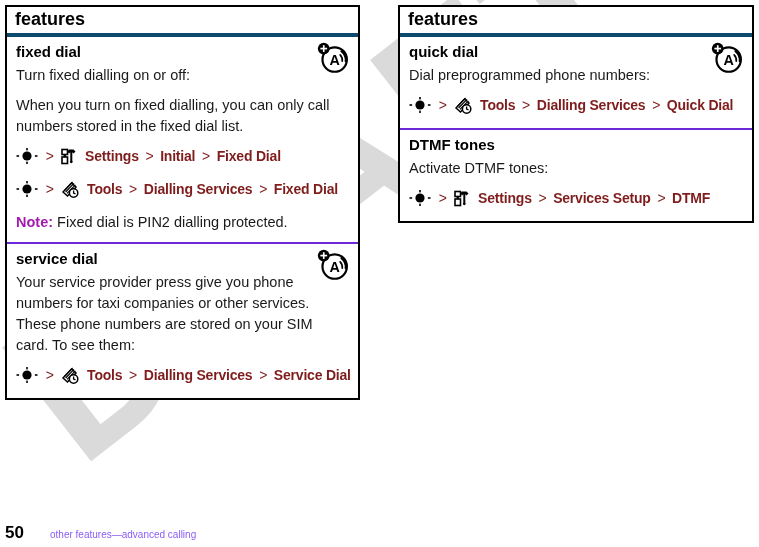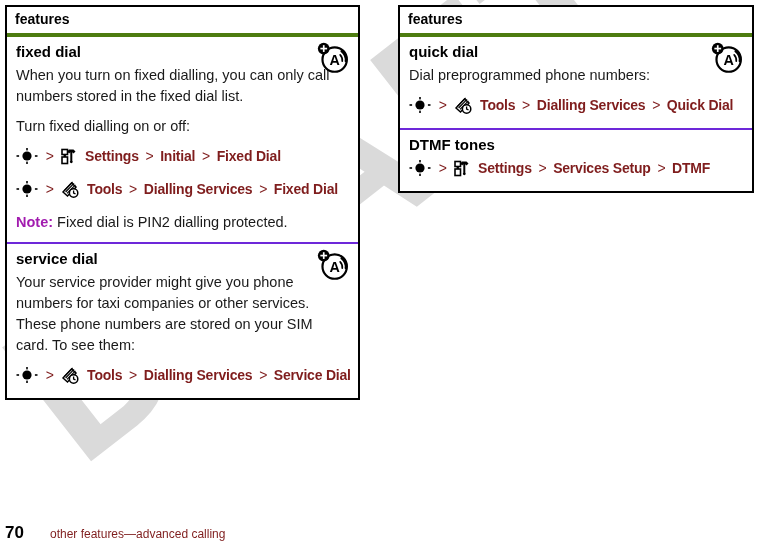--- a/index.html
+++ b/index.html
@@ -55,23 +55,23 @@
   
   .features-table {
     border: 2px solid #000;
     background: #ffffff;
     box-sizing: border-box;
   }
 
   .table-header {
     padding: 3px 8px 5px 8px;
     font-weight: bold;
-    font-size: 14px;
+    font-size: 18px;
     line-height: 18px;
-    border-bottom: 4px solid #4d7c0f;
+    border-bottom: 4px solid #0c4a6e;
     background: #ffffff;
   }
 
   .section {
     padding: 5px 9px 9px 9px;
     position: relative;
     background: #ffffff;
   }
   .section + .section {
     border-top: 2px solid #6d28d9;
@@ -150,23 +150,23 @@
     align-items: baseline;
     z-index: 3;
   }
   #footer .page-num {
     font-size: 17px;
     font-weight: bold;
     line-height: 20px;
     width: 45px;
   }
   #footer .footer-title {
-    font-size: 12px;
+    font-size: 10px;
     line-height: 20px;
-    color: #7f1d1d;
+    color: #8b5cf6;
   }
 </style>
 </head>
 <body>
 
 <svg id="watermark" viewBox="0 0 759 547" xmlns="http://www.w3.org/2000/svg">
   <text class="draft-text" x="80" y="470" transform="rotate(-38 80 470)">DRAFT</text>
 </svg>
 
 <div id="page">
@@ -182,23 +182,23 @@
           <text x="22" y="29" font-family="Liberation Sans, sans-serif" font-size="17" font-weight="bold" text-anchor="middle" fill="#000">A</text>
           <circle cx="9" cy="9" r="7" fill="#000"></circle>
           <rect x="8" y="5" width="2" height="8" fill="#fff"></rect>
           <rect x="5" y="8" width="8" height="2" fill="#fff"></rect>
           <path d="M30 12 q6 5 5 12" fill="none" stroke="#000" stroke-width="2.4" stroke-linecap="round"></path>
           <path d="M28.5 16.5 q3 3 2.5 7.5" fill="none" stroke="#000" stroke-width="2" stroke-linecap="round"></path>
         </svg>
 
         <div class="section-title">fixed dial</div>
 
+        <p class="body-text">Turn fixed dialling on or off:</p>
+
         <p class="body-text">When you turn on fixed dialling, you can only call numbers stored in the fixed dial list.</p>
-
-        <p class="body-text">Turn fixed dialling on or off:</p>
 
         <p class="path">
           <span class="nav-key">
             <svg width="22" height="16" viewBox="0 0 22 16" xmlns="http://www.w3.org/2000/svg">
               <circle cx="11" cy="8" r="4.6" fill="#000"></circle>
               <rect x="10.2" y="0" width="1.6" height="2.4" fill="#000"></rect>
               <rect x="10.2" y="13.6" width="1.6" height="2.4" fill="#000"></rect>
               <rect x="0.5" y="7.2" width="2.6" height="1.6" fill="#000"></rect>
               <rect x="18.9" y="7.2" width="2.6" height="1.6" fill="#000"></rect>
             </svg>
@@ -257,21 +257,21 @@
           <text x="22" y="29" font-family="Liberation Sans, sans-serif" font-size="17" font-weight="bold" text-anchor="middle" fill="#000">A</text>
           <circle cx="9" cy="9" r="7" fill="#000"></circle>
           <rect x="8" y="5" width="2" height="8" fill="#fff"></rect>
           <rect x="5" y="8" width="8" height="2" fill="#fff"></rect>
           <path d="M30 12 q6 5 5 12" fill="none" stroke="#000" stroke-width="2.4" stroke-linecap="round"></path>
           <path d="M28.5 16.5 q3 3 2.5 7.5" fill="none" stroke="#000" stroke-width="2" stroke-linecap="round"></path>
         </svg>
 
         <div class="section-title">service dial</div>
 
-        <p class="body-text">Your service provider might give you phone numbers for taxi companies or other services. These phone numbers are stored on your SIM card. To see them:</p>
+        <p class="body-text">Your service provider press give you phone numbers for taxi companies or other services. These phone numbers are stored on your SIM card. To see them:</p>
 
         <p class="path">
           <span class="nav-key">
             <svg width="22" height="16" viewBox="0 0 22 16" xmlns="http://www.w3.org/2000/svg">
               <circle cx="11" cy="8" r="4.6" fill="#000"></circle>
               <rect x="10.2" y="0" width="1.6" height="2.4" fill="#000"></rect>
               <rect x="10.2" y="13.6" width="1.6" height="2.4" fill="#000"></rect>
               <rect x="0.5" y="7.2" width="2.6" height="1.6" fill="#000"></rect>
               <rect x="18.9" y="7.2" width="2.6" height="1.6" fill="#000"></rect>
             </svg>
@@ -343,20 +343,21 @@
           <span class="sep">&gt;</span>
           <span>Dialling Services</span>
           <span class="sep">&gt;</span>
           <span>Quick Dial</span>
         </p>
       </div>
 
       <div class="section">
         <div class="section-title">DTMF tones</div>
 
+        <p class="body-text">Activate DTMF tones:</p>
 
         <p class="path">
           <span class="nav-key">
             <svg width="22" height="16" viewBox="0 0 22 16" xmlns="http://www.w3.org/2000/svg">
               <circle cx="11" cy="8" r="4.6" fill="#000"></circle>
               <rect x="10.2" y="0" width="1.6" height="2.4" fill="#000"></rect>
               <rect x="10.2" y="13.6" width="1.6" height="2.4" fill="#000"></rect>
               <rect x="0.5" y="7.2" width="2.6" height="1.6" fill="#000"></rect>
               <rect x="18.9" y="7.2" width="2.6" height="1.6" fill="#000"></rect>
             </svg>
@@ -378,15 +379,15 @@
         </p>
 
       </div>
 
     </div>
   </div>
 
 </div>
 
 <div id="footer">
-  <div class="page-num">70</div>
+  <div class="page-num">50</div>
   <div class="footer-title">other features—advanced calling</div>
 </div>
 
 </body></html>

